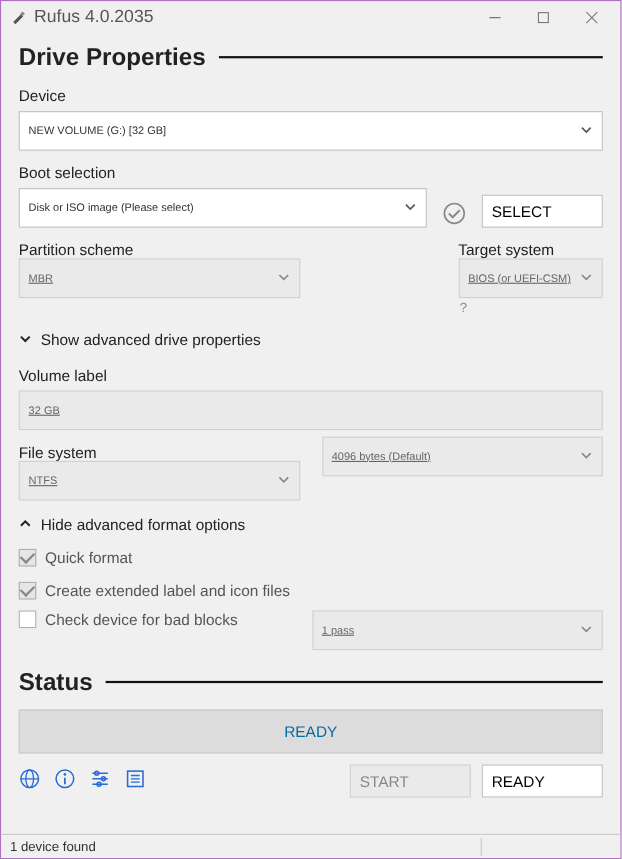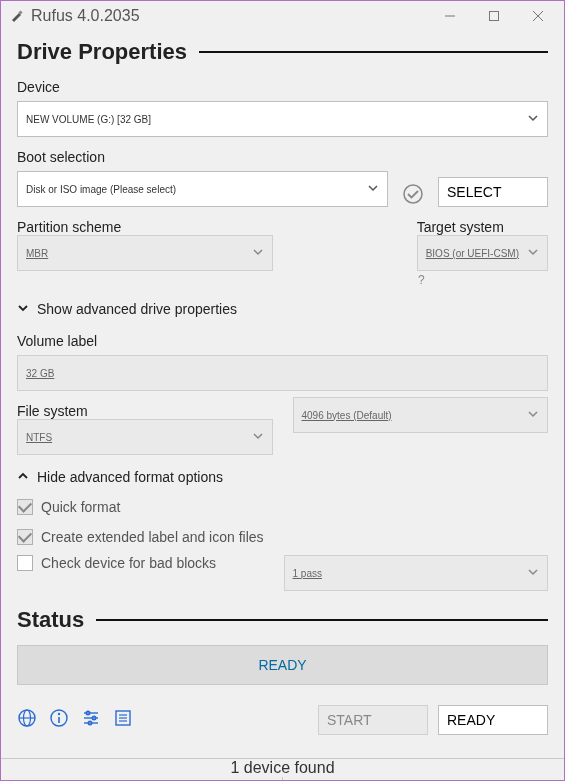--- a/index.html
+++ b/index.html
@@ -21,26 +21,26 @@
 .chev svg { width: 12px; height: 12px; }
 .btn { height: 30px; border: 1px solid #bfbfbf; background: #fff; font-size: 14px; display: flex; align-items: center; justify-content: flex-start; padding: 0 8px; cursor: default; }
 .btn.disabled { background: #eaeaea; color: #888; border-color: #d0d0d0; }
 .expander { display: flex; align-items: flex-start; gap: 8px; font-size: 14px; color: #222; margin: 8px 0 4px 0; cursor: default; }
 .expander svg { width: 12px; height: 12px; }
 .checkline { display: flex; align-items: center; gap: 8px; font-size: 14px; color: #555; margin: 4px 0; }
 .cbox { width: 16px; height: 16px; border: 1px solid #b0b0b0; background: #e6e6e6; display: flex; align-items: center; justify-content: center; }
 .cbox.checked::after { content: ""; width: 10px; height: 6px; border-left: 2px solid #888; border-bottom: 2px solid #888; transform: rotate(-45deg) translate(1px,-1px); }
 .cbox.empty { background: #fff; }
 .statusbar { height: 40px; background: #dcdcdc; border: 1px solid #c8c8c8; display: flex; align-items: center; justify-content: center; font-size: 14px; color: #0369a1; margin-top: 4px; }
-.bottom-icons { display: flex; gap: 12px; align-items: center; margin-top: 14px; }
+.bottom-icons { display: flex; gap: 12px; align-items: center; margin-top: 4px; }
 .bottom-icons .bicon { color: #2a6bd4; cursor: default; }
 .bicon svg { width: 20px; height: 20px; }
 .bottom-actions { margin-left: auto; display: flex; gap: 10px; }
 .bottom-actions .btn { width: 110px; }
-.footer { height: 22px; border-top: 1px solid #c8c8c8; background: #f0f0f0; display: flex; align-items: center; padding: 0 8px; font-size: 16px; color: #333; flex-direction: column; }
+.footer { height: 22px; border-top: 1px solid #c8c8c8; background: #f0f0f0; display: flex; align-items: center; padding: 0 8px; font-size: 12px; color: #333; }
 .footer .spacer { flex: 1; }
 .footer .divider { width: 1px; height: 16px; background: #c8c8c8; margin: 0 8px; }
 .verify-icon { width: 26px; height: 26px; display:flex; align-items:center; justify-content:center; color:#888;}
 .verify-icon svg { width: 22px; height:22px;}
 .qmark { font-size: 12px; color:#888; margin-left:2px; align-self:center;}
 .half-row { display:flex; gap: 20px; }
 .half { flex:1; display:flex; flex-direction:column; }
 </style>
 </head>
 <body>

